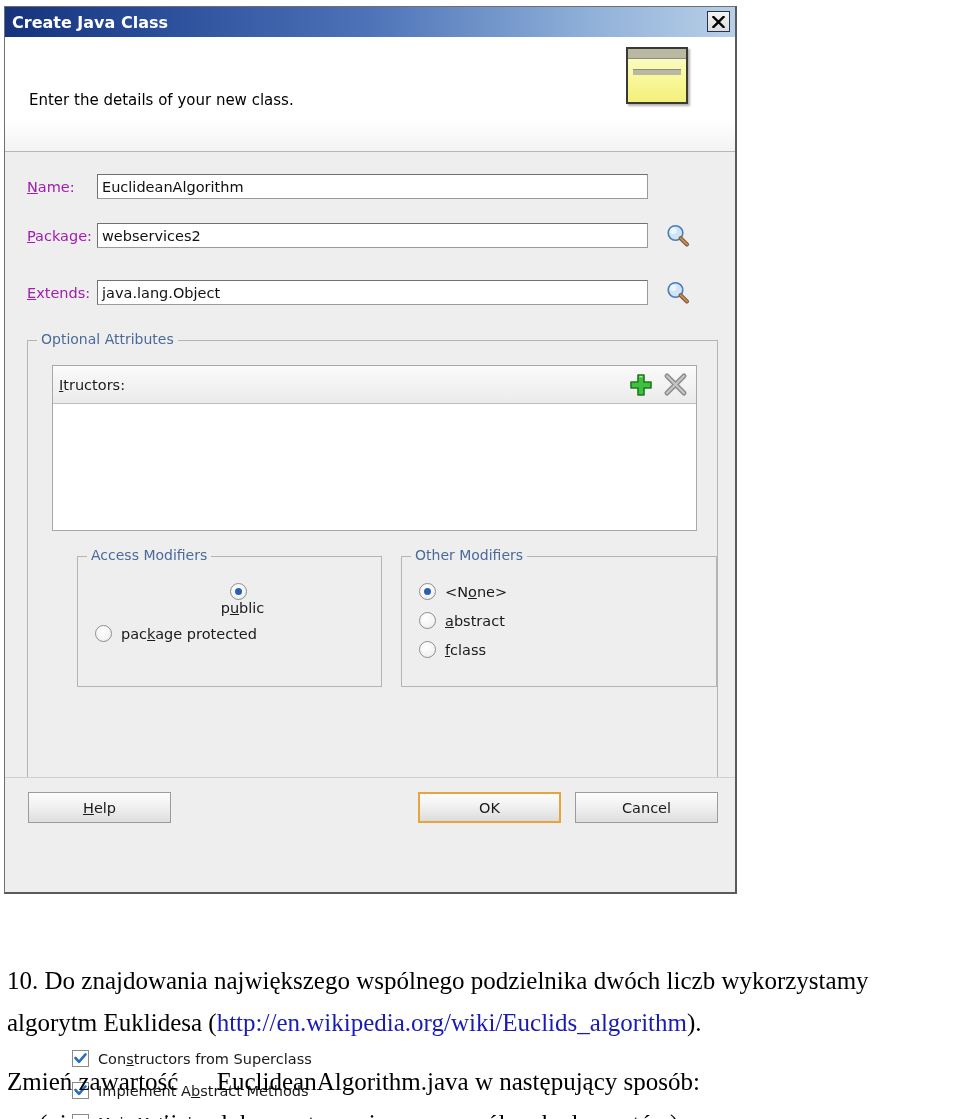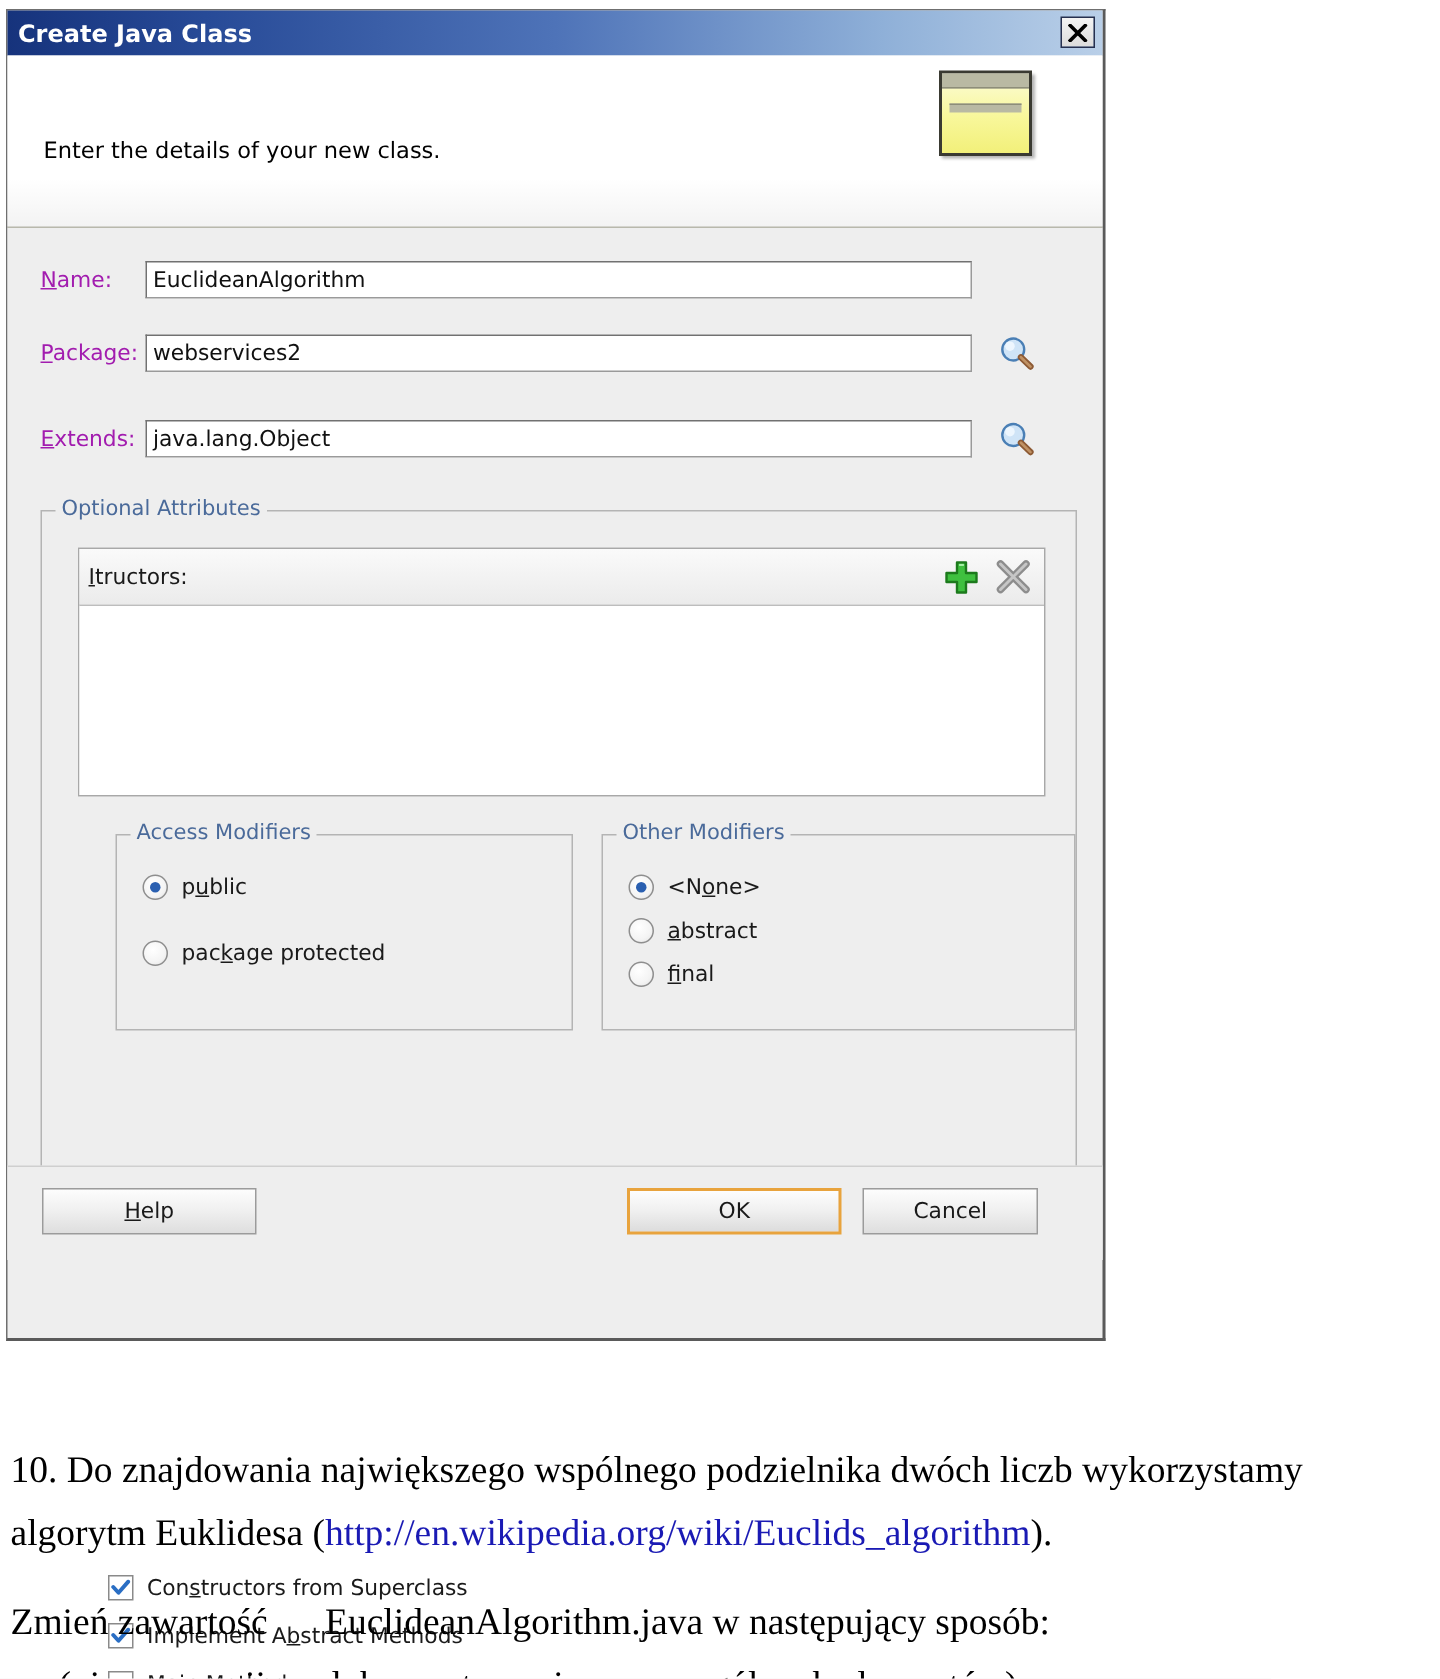--- a/index.html
+++ b/index.html
@@ -298,21 +298,21 @@
     align-items: center;
     justify-content: center;
     font-size: 14.5px;
     color: #1a1a1a;
     cursor: pointer;
   }
   #btn-help   { left: 23px;  width: 143px; }
   #btn-ok     { left: 413px; width: 143px;
                 border: 2px solid #e8a33d;
                 background: linear-gradient(to bottom, #fdfdfd 0%, #f0f0f0 48%, #dcdcdc 100%); }
-  #btn-cancel { left: 570px; width: 117px; }
+  #btn-cancel { left: 570px; width: 143px; }
 
   
   #caption {
     position: absolute;
     left: 7px;
     top: 960px;
     width: 950px;
     font-family: "Liberation Serif", serif;
     color: #000000;
   }
@@ -403,21 +403,21 @@
               <path d="M5 4 L22 21 M22 4 L5 21" stroke="#c6c6c6" stroke-width="2" stroke-linecap="round"></path>
             </svg>
           </span>
         </div>
         <div id="implements-list"></div>
       </div>
 
       <div class="groupbox" id="access-modifiers">
         <span class="group-legend">Access Modifiers</span>
         <div style="margin-top:26px;">
-          <div class="radio-row" style="margin-bottom:27px;">
+          <div class="radio-row" style="margin-bottom:9px;flex-direction:column;">
             <span class="radio-outer">
                 <span class="radio-dot"></span>
               </span>
             <span class="radio-label"><span>p</span><span class="mn">u</span><span>blic</span></span>
           </div>
           <div class="radio-row">
             <span class="radio-outer"></span>
             <span class="radio-label"><span>pac</span><span class="mn">k</span><span>age protected</span></span>
           </div>
         </div>
@@ -431,21 +431,21 @@
                 <span class="radio-dot"></span>
               </span>
             <span class="radio-label"><span>&lt;N</span><span class="mn">o</span><span>ne&gt;</span></span>
           </div>
           <div class="radio-row" style="margin-bottom:12px;">
             <span class="radio-outer"></span>
             <span class="radio-label"><span></span><span class="mn">a</span><span>bstract</span></span>
           </div>
           <div class="radio-row">
             <span class="radio-outer"></span>
-            <span class="radio-label"><span></span><span class="mn">f</span><span>inal</span></span>
+            <span class="radio-label"><span></span><span class="mn">f</span><span>class</span></span>
           </div>
         </div>
       </div>
 
       <div id="checkbox-group">
         <div class="check-row">
           <span class="checkbox-box">
             <svg width="13" height="11" viewBox="0 0 13 11">
                 <path d="M1.5 5 L5 8.8 L11.5 1.4" stroke="#2a6ec4" stroke-width="2.6" fill="none" stroke-linecap="round" stroke-linejoin="round"></path>
               </svg>

